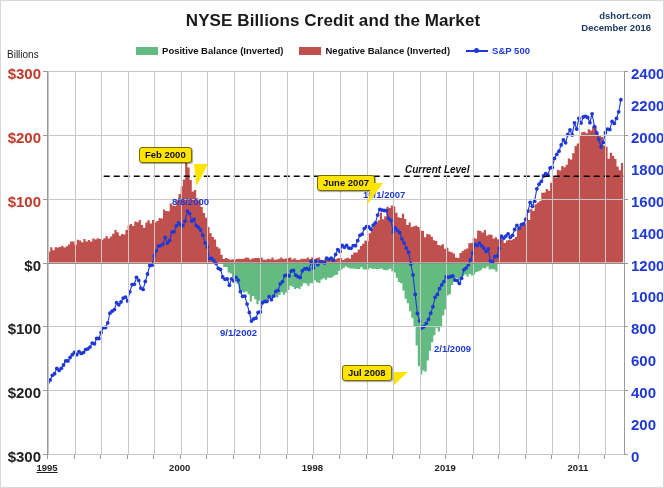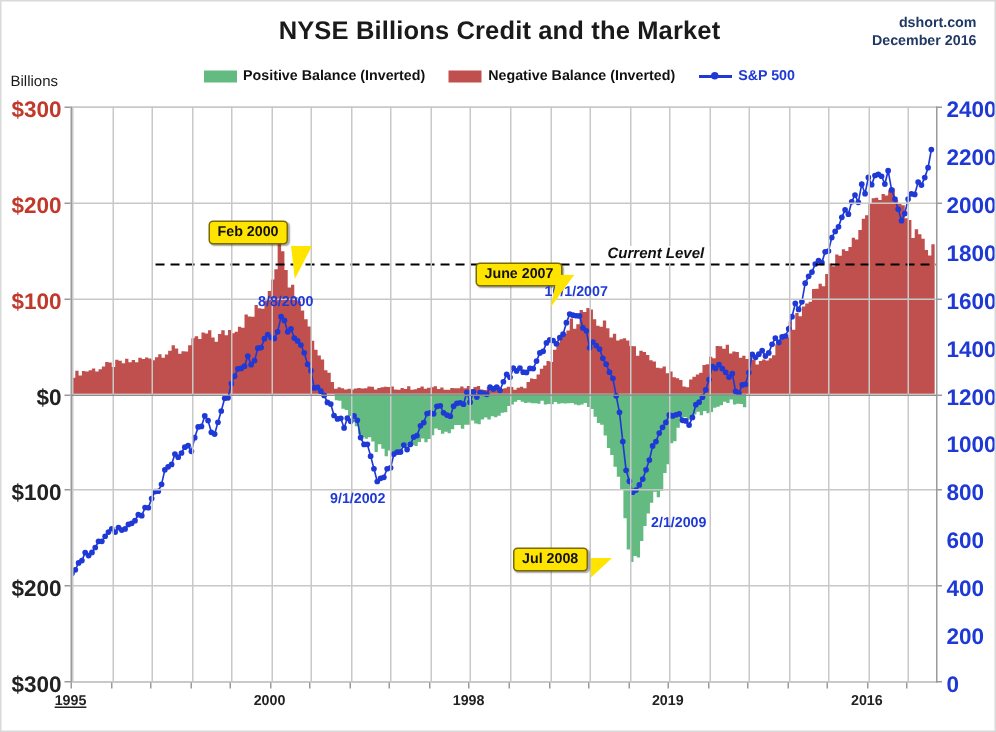--- a/index.html
+++ b/index.html
@@ -439,21 +439,21 @@
       <div class="tickmark" style="left: 470.7px; top: 454px; width: 1px; height: 4px;"></div>
       <div class="tickmark" style="left: 497.2px; top: 454px; width: 1px; height: 4px;"></div>
       <div class="tickmark" style="left: 523.8px; top: 454px; width: 1px; height: 4px;"></div>
       <div class="tickmark" style="left: 550.3px; top: 454px; width: 1px; height: 4px;"></div>
       <div class="tickmark" style="left: 576.9px; top: 454px; width: 1px; height: 4px;"></div>
       <div class="tickmark" style="left: 603.4px; top: 454px; width: 1px; height: 4px;"></div>
       <div class="xlab" style="left: 46px; top: 461px; text-decoration: underline;">1995</div>
       <div class="xlab" style="left: 178.7px; top: 461px;">2000</div>
       <div class="xlab" style="left: 311.4px; top: 461px;">1998</div>
       <div class="xlab" style="left: 444.2px; top: 461px;">2019</div>
-      <div class="xlab" style="left: 576.9px; top: 461px;">2016</div>
+      <div class="xlab" style="left: 576.9px; top: 461px;">2011</div>
     </div>
 
   <div id="annot-layer">
       <div class="callout" style="left: 138px; top: 146px;">Feb 2000</div>
       <div class="callout" style="left: 316px; top: 174px;">June 2007</div>
       <div class="callout" style="left: 341px; top: 364px;">Jul 2008</div>
       <div id="current-level-text" style="left: 400px; top: 163px; background: rgb(255, 255, 255); padding: 0px 4px;">Current Level</div>
       <div class="date-label" style="left: 171px; top: 195px;">8/8/2000</div>
       <div class="date-label" style="left: 219px; top: 326px;">9/1/2002</div>
       <div class="date-label" style="left: 362px; top: 188px;">10/1/2007</div>

